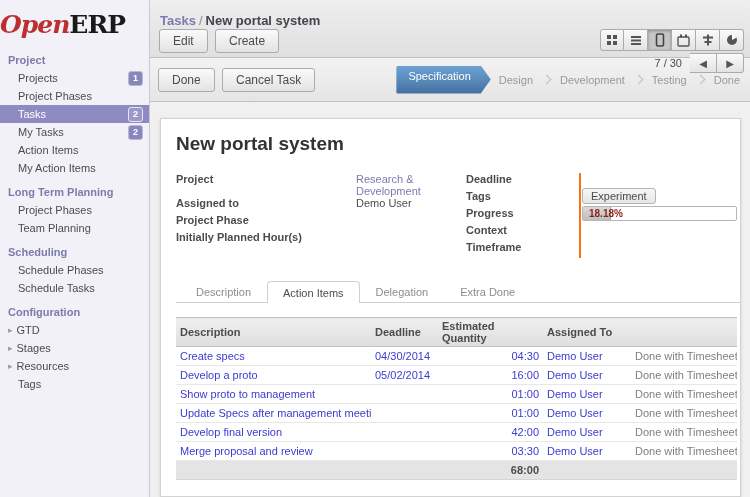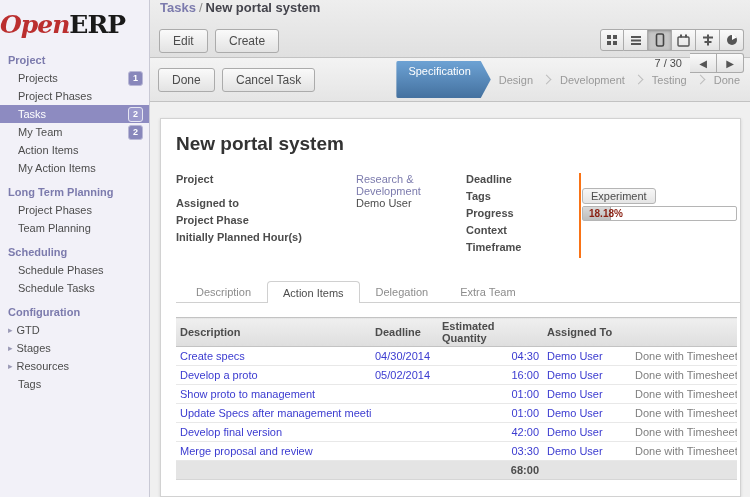--- a/index.html
+++ b/index.html
@@ -17,21 +17,21 @@
   .nav-item.active { background:#8d8bc1; color:#fff; }
   .nav-label { flex:1 1 auto; overflow:hidden; white-space:nowrap; }
   .nav-badge { background:#8887bb; border:1px solid #b9b8d6; color:#fff; font-size:9px; font-weight:bold; border-radius:3px; padding:1px 4px; margin-right:2px; }
   .nav-item.active .nav-badge { border-color:#e6e6f2; background:#9b99cc; }
   .nav-arrow { color:#9a99b5; font-size:9px; margin:0 4px 0 -10px; }
 
   
   .main { flex:1 1 auto; display:flex; flex-direction:column; height:100%; min-width:0; }
 
   .header { position:relative; height:58px; background:linear-gradient(#eeeeee,#e0e0e0); border-bottom:1px solid #c2c2c2; z-index:3; }
-  .breadcrumb { padding:0 0 0 10px; font-size:13px; font-weight:bold; }
+  .breadcrumb { padding:13px 0 0 10px; font-size:13px; font-weight:bold; }
   .bc-parent { color:var(--c-accent,#7c7bad); cursor:pointer; }
   .bc-sep { color:#8c8c8c; font-weight:normal; padding:0 3px; }
   .bc-current { color:#44444c; }
 
   .btn { display:inline-block; background:linear-gradient(#fafafa,#e3e3e3); border:1px solid #ababab; border-radius:3px; color:#4c4c4c; font-size:12px; padding:4px 13px; cursor:pointer; }
   .hbtns { position:absolute; left:9px; top:29px; }
   .hbtns .btn { margin-right:4px; }
   .more-wrap { position:absolute; left:245px; top:29px; }
   .caret { font-size:9px; color:#777; padding-left:6px; }
 
@@ -44,21 +44,21 @@
   .pager { position:absolute; right:6px; top:53px; display:flex; align-items:center; z-index:4; }
   .pager-text { font-size:11px; color:#4c4c4c; margin-right:8px; }
   .pbtn { width:27px; height:20px; display:flex; align-items:center; justify-content:center; background:linear-gradient(#fafafa,#e3e3e3); border:1px solid #ababab; border-left:none; font-size:10px; color:#555; cursor:pointer; }
   .pbtn:first-of-type { border-left:1px solid #ababab; border-radius:3px 0 0 3px; }
   .pbtn:last-of-type { border-radius:0 3px 3px 0; }
 
   .toolbar2 { height:44px; background:linear-gradient(#f3f3f3,#e5e5e5); border-bottom:1px solid #c2c2c2; display:flex; align-items:center; justify-content:space-between; padding:0 10px 0 8px; }
   .toolbar2 .btn { margin-right:4px; }
   .statusbar { display:flex; align-items:center; }
   .stage { font-size:11px; color:#999; cursor:pointer; white-space:nowrap; }
-  .stage.active { background:linear-gradient(var(--c-stagelight,#6da2d4), var(--c-stage,#44719f)); color:#fff; padding:4px 20px 21px 12px; clip-path:polygon(0 0, calc(100% - 10px) 0, 100% 50%, calc(100% - 10px) 100%, 0 100%); border-radius:2px 0 0 2px; margin-right:8px; }
+  .stage.active { background:linear-gradient(var(--c-stagelight,#6da2d4), var(--c-stage,#44719f)); color:#fff; padding:4px 20px 12px 12px; clip-path:polygon(0 0, calc(100% - 10px) 0, 100% 50%, calc(100% - 10px) 100%, 0 100%); border-radius:2px 0 0 2px; margin-right:8px; }
   .chev { width:7px; height:7px; border-top:1px solid #bdbdbd; border-right:1px solid #bdbdbd; transform:rotate(45deg); display:inline-block; margin:0 10px; }
 
   
   .content { flex:1 1 auto; background:#f0f0f0; padding:16px 9px 0 10px; overflow:hidden; }
   .sheet { background:#fff; border:1px solid #d2d2d2; box-shadow:0 1px 3px rgba(0,0,0,.12); height:100%; overflow:hidden; padding-top:14px; }
   .sheet-title { font-size:19px; font-weight:bold; color:#333; margin:0 0 0 15px; }
 
   .fields { display:flex; margin:18px 0 0 15px; }
   .fgroup-left { width:290px; min-width:290px; }
   .fgroup-right { flex:1 1 auto; }
@@ -108,21 +108,21 @@
           <span class="nav-badge">1</span>
         </div>
         <div class="nav-item">
           <span class="nav-label">Project Phases</span>
         </div>
         <div class="nav-item active">
           <span class="nav-label">Tasks</span>
           <span class="nav-badge">2</span>
         </div>
         <div class="nav-item">
-          <span class="nav-label">My Team</span>
+          <span class="nav-label">My Tasks</span>
           <span class="nav-badge">2</span>
         </div>
         <div class="nav-item">
           <span class="nav-label">Action Items</span>
         </div>
         <div class="nav-item">
           <span class="nav-label">My Action Items</span>
         </div>
         <div class="nav-heading">Long Term Planning</div>
         <div class="nav-item">
@@ -287,21 +287,21 @@
                 <label class="flabel">Timeframe</label>
                 <div class="fvalue"></div>
               </div>
             </div>
         </div>
 
         <div class="tabs" id="tabs">
             <span class="tab">Description</span>
             <span class="tab active">Action Items</span>
             <span class="tab">Delegation</span>
-            <span class="tab">Extra Team</span>
+            <span class="tab">Extra Done</span>
           </div>
 
 
         <div class="o2m">
           <table class="list">
             <colgroup>
               <col style="width:195px">
                 <col style="width:67px">
                 <col style="width:105px">
                 <col style="width:88px">

